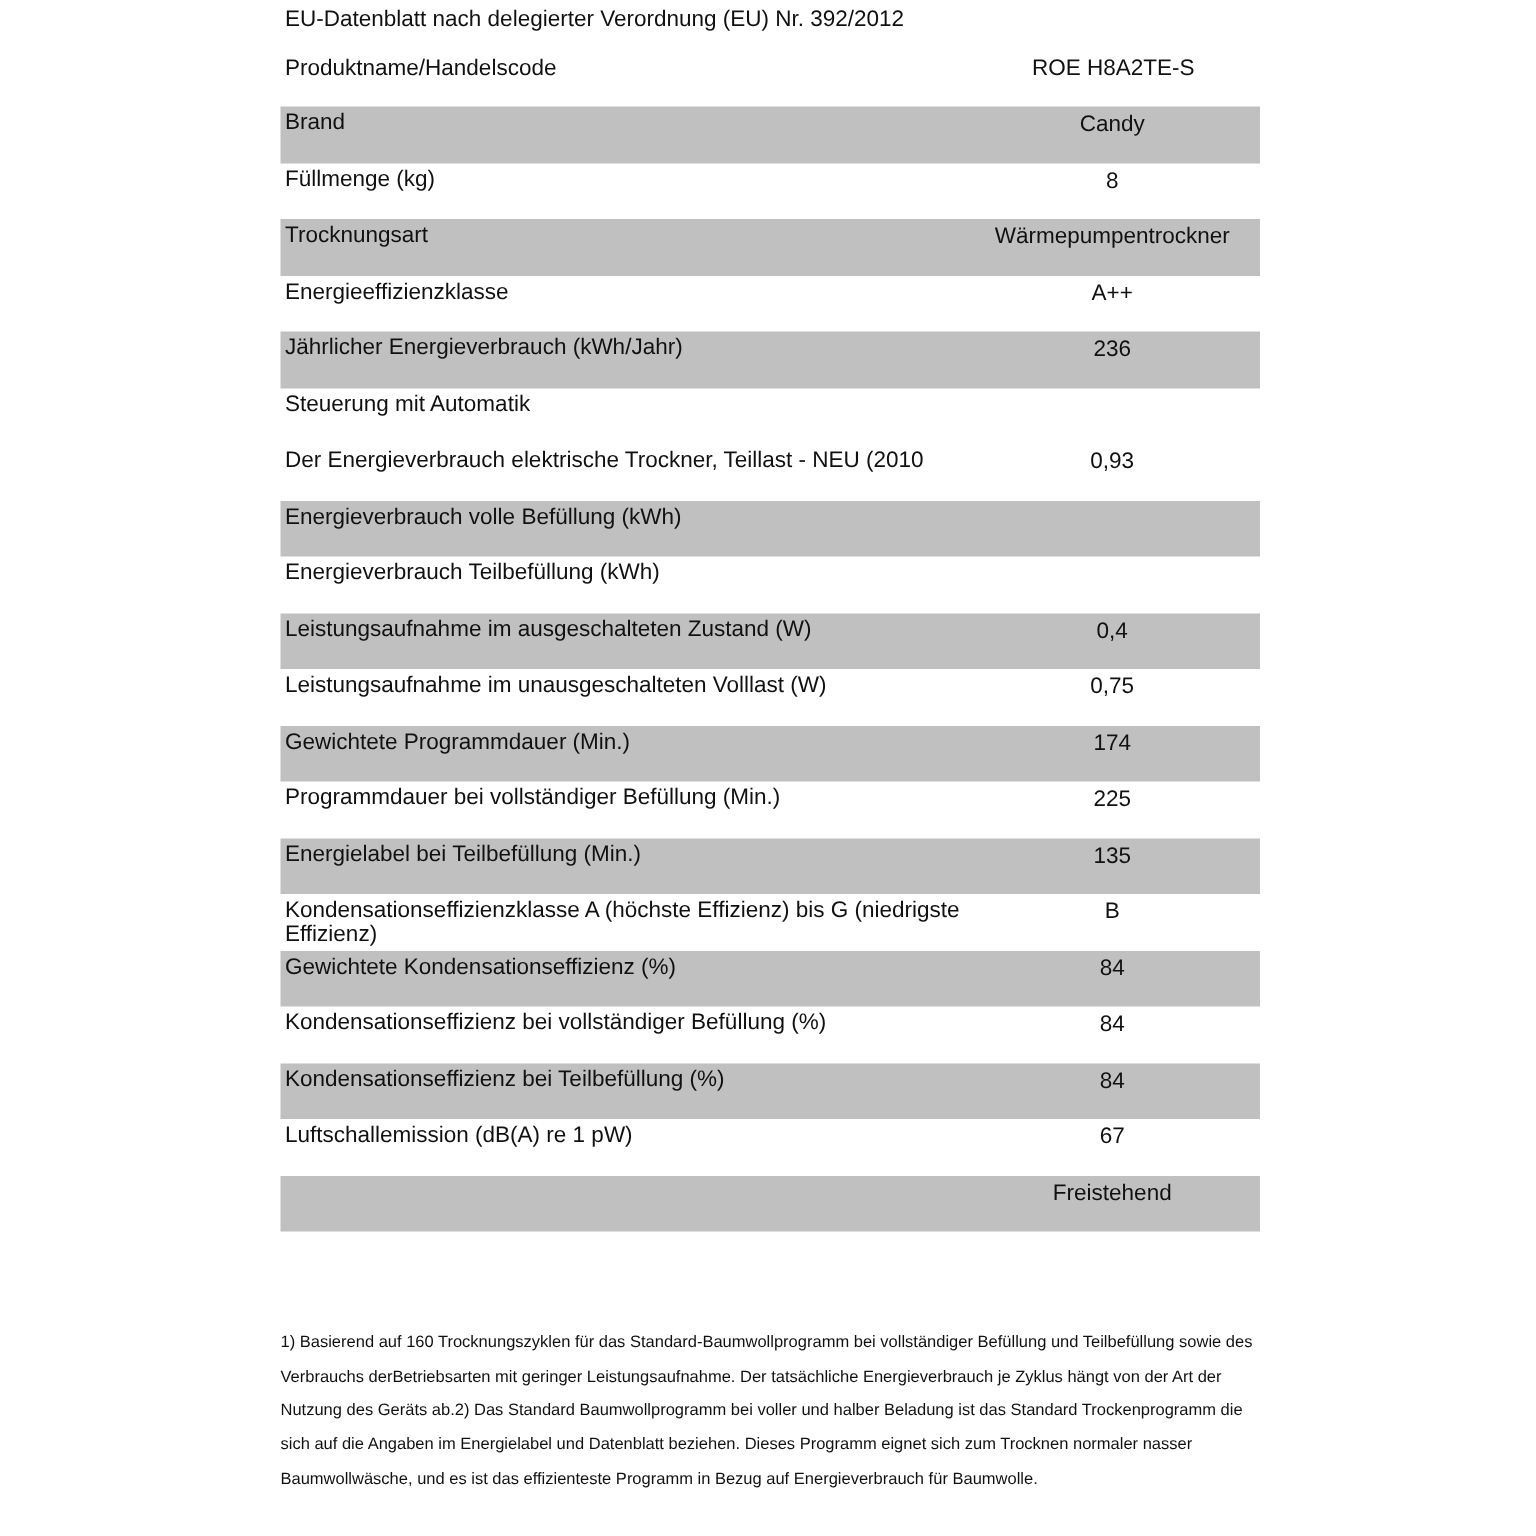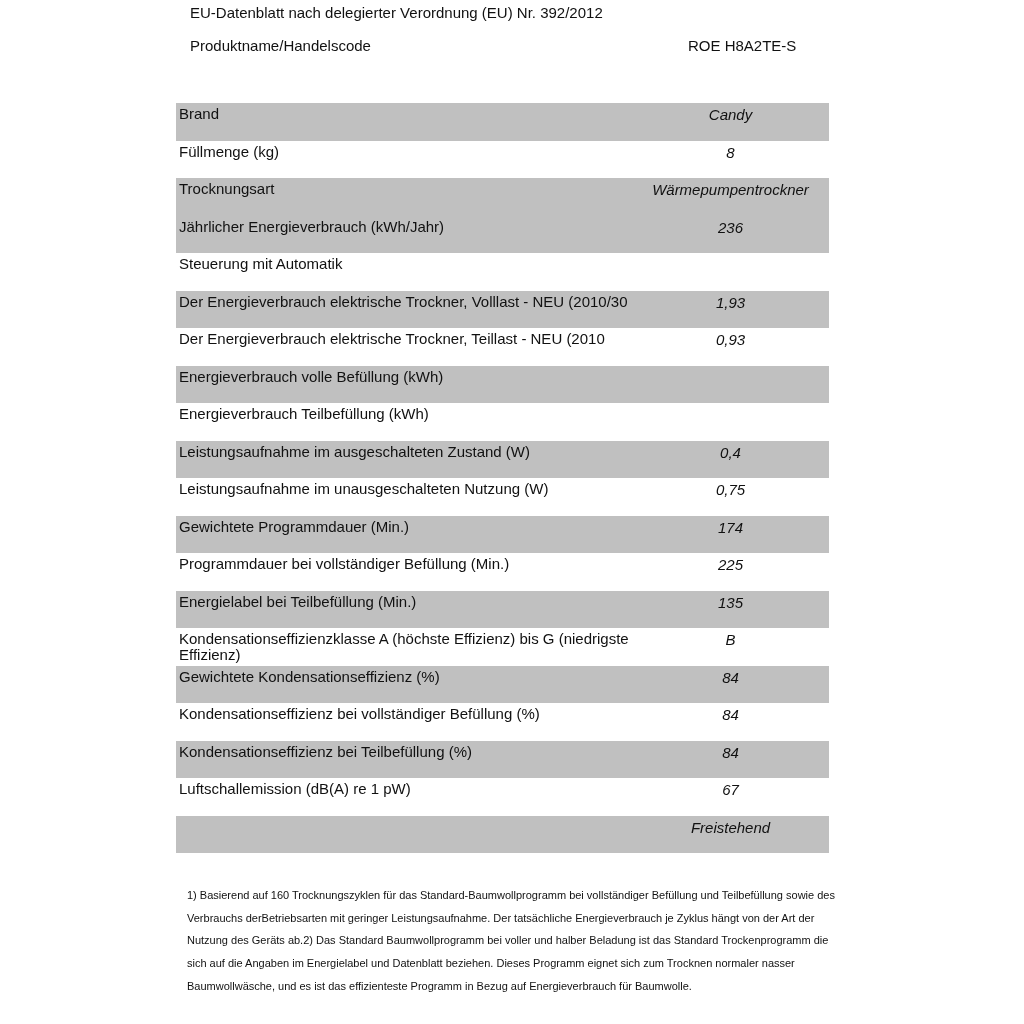--- a/index.html
+++ b/index.html
@@ -2,25 +2,25 @@
 <html><head>
 <meta charset="utf-8">
 <style>
   html, body { margin:0; padding:0; background:#ffffff; }
   body { width:1024px; height:1024px; position:relative; overflow:hidden;
          font-family:"Liberation Sans", sans-serif; color:#111; font-size:15px; }
   .title { position:absolute; left:190px; top:4px; }
   .prod { position:absolute; left:190px; top:37px; width:650px; height:20px; }
   .prod .l { position:absolute; left:0; top:0; }
   .prod .v { position:absolute; left:498px; top:0;text-align:right; }
-  .table { position:absolute; left:176px; top:71px; width:653px;margin-top:32px; }
+  .table { position:absolute; left:187px; top:71px; width:653px; }
   .row { position:relative; height:37.5px; }
   .row.g { background:#c0c0c0; }
   .row .l { position:absolute; left:3px; top:3px; width:470px; line-height:16px; }
-  .row .v { position:absolute; left:468px; width:173px; top:3px; text-align:center;font-style:italic; }
+  .row .v { position:absolute; left:468px; width:173px; top:3px; text-align:center; }
   .foot { position:absolute; left:187px; top:864px; width:650px; line-height:22.7px; font-size:11px;margin-top:20px; }
 </style>
 </head>
 <body>
 
 <div class="title">EU-Datenblatt nach delegierter Verordnung (EU) Nr. 392/2012</div>
 <div class="prod">
   <span class="l">Produktname/Handelscode</span>
   <span class="v">ROE H8A2TE-S</span>
 </div>
@@ -31,50 +31,50 @@
       <span class="v">Candy</span>
     </div>
     <div class="row">
       <span class="l">Füllmenge (kg)</span>
       <span class="v">8</span>
     </div>
     <div class="row g">
       <span class="l">Trocknungsart</span>
       <span class="v">Wärmepumpentrockner</span>
     </div>
+    <div class="row">
+      <span class="l">Energieeffizienzklasse</span>
+      <span class="v">A++</span>
+    </div>
     <div class="row g">
       <span class="l">Jährlicher Energieverbrauch (kWh/Jahr)</span>
       <span class="v">236</span>
     </div>
     <div class="row">
       <span class="l">Steuerung mit Automatik</span>
       <span class="v"></span>
-    </div>
-    <div class="row g">
-      <span class="l">Der Energieverbrauch elektrische Trockner, Volllast - NEU (2010/30</span>
-      <span class="v">1,93</span>
     </div>
     <div class="row">
       <span class="l">Der Energieverbrauch elektrische Trockner, Teillast - NEU (2010</span>
       <span class="v">0,93</span>
     </div>
     <div class="row g">
       <span class="l">Energieverbrauch volle Befüllung (kWh)</span>
       <span class="v"></span>
     </div>
     <div class="row">
       <span class="l">Energieverbrauch Teilbefüllung (kWh)</span>
       <span class="v"></span>
     </div>
     <div class="row g">
       <span class="l">Leistungsaufnahme im ausgeschalteten Zustand (W)</span>
       <span class="v">0,4</span>
     </div>
     <div class="row">
-      <span class="l">Leistungsaufnahme im unausgeschalteten Nutzung (W)</span>
+      <span class="l">Leistungsaufnahme im unausgeschalteten Volllast (W)</span>
       <span class="v">0,75</span>
     </div>
     <div class="row g">
       <span class="l">Gewichtete Programmdauer (Min.)</span>
       <span class="v">174</span>
     </div>
     <div class="row">
       <span class="l">Programmdauer bei vollständiger Befüllung (Min.)</span>
       <span class="v">225</span>
     </div>

